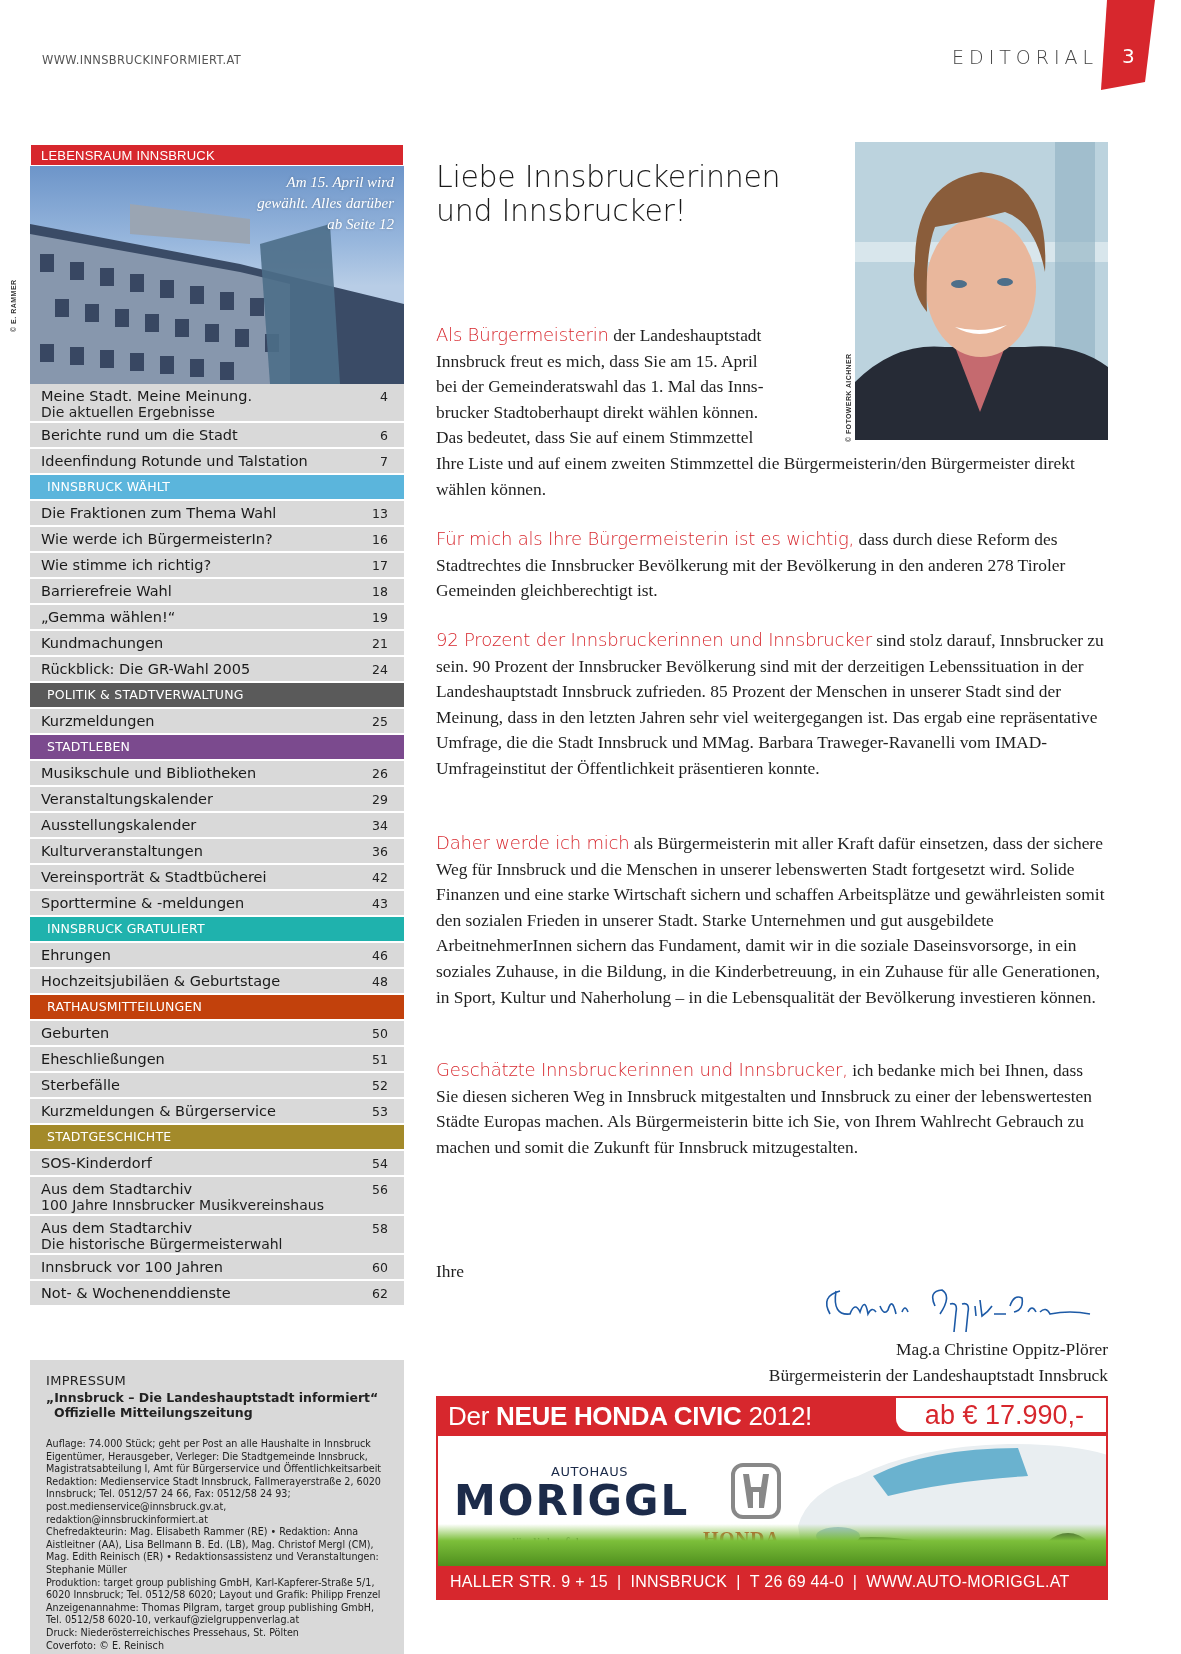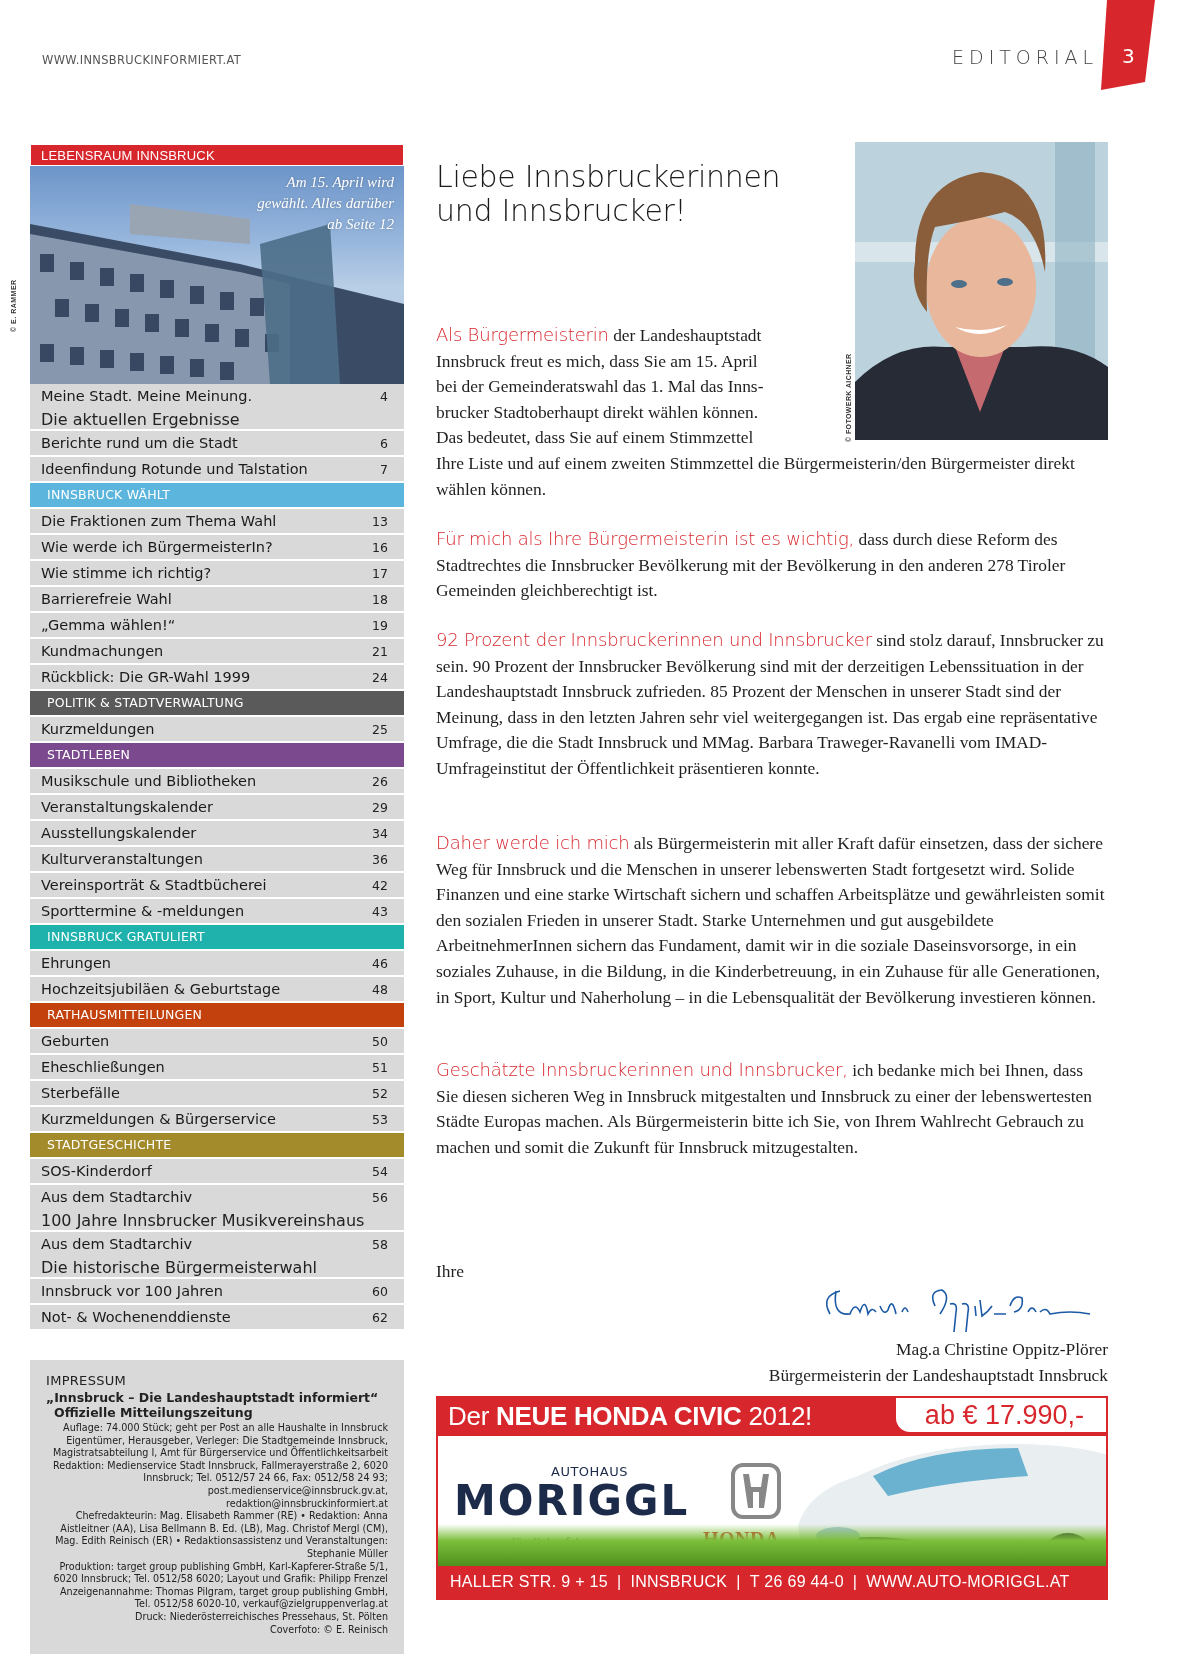--- a/index.html
+++ b/index.html
@@ -16,31 +16,31 @@
   
   .toc { position: absolute; left: 30px; top: 144px; width: 374px; }
   .toc-header-red { height: 22px; background: #d7272d; color: #fff; font-size: 13px; padding: 3px 10px; letter-spacing: 0.2px; border: 1px solid #fff; }
   .toc-photo { position: relative; height: 218px; overflow: hidden; background: linear-gradient(180deg, #6d95c9 0%, #98b7dd 35%, #b8cde6 55%); }
   .toc-photo .building { position: absolute; left: 0; right: 0; bottom: 0; height: 180px; }
   .toc-photo-caption { position: absolute; right: 10px; top: 6px; text-align: right; color: #fff; font-family: Liberation Serif, serif; font-style: italic; font-size: 15px; line-height: 21px; text-shadow: 0 0 3px rgba(0,0,0,0.25); }
   .photo-credit-left { position: absolute; left: 10px; top: 332px; font-size: 7px; color: #333; transform: rotate(-90deg); transform-origin: left top; white-space: nowrap; font-weight: bold; letter-spacing: 0.5px; }
 
   .toc-list { list-style: none; }
   .toc-row { position: relative; background: #d9d9d9; border-bottom: 2px solid #ffffff; padding: 4px 14px 3px 11px; font-family: "DejaVu Sans", sans-serif; font-size: 14.5px; line-height: 17px; color: #1a1a1a; min-height: 25px; }
-  .toc-row .sub { display: block; font-size: 16px; line-height: 12px; color: #222; margin-top: 9px; }
+  .toc-row .sub { display: block; font-size: 14px; line-height: 12px; color: #222; margin-top: 1px; }
   .toc-row .pg { position: absolute; right: 16px; top: 4px; font-size: 12.5px; color: #222; }
   .toc-row.two { min-height: 38px; }
   .toc-cat { color: #fff; font-family: "DejaVu Sans", sans-serif; font-size: 12.5px; padding: 4px 17px 20px; line-height: 16px; border-bottom: 2px solid #fff; height: 24px; letter-spacing: 0.2px; }
 
   
   .impressum { position: absolute; left: 30px; top: 1360px; width: 374px; height: 303px; background: #d9d9d9; padding: 12px 16px; font-family: "DejaVu Sans", sans-serif; }
   .imp-title { font-size: 13px; color: #222; letter-spacing: 0.3px; line-height: 18px; }
   .imp-sub { font-size: 12.5px; font-weight: bold; line-height: 15px; color: #222; }
   .imp-sub2 { font-size: 12.5px; font-weight: bold; line-height: 15px; color: #222; padding-left: 8px; }
-  .imp-text { font-size: 9.6px; line-height: 12.6px; color: #222; margin-top: 2px; text-align: right; }
+  .imp-text { font-size: 9.6px; line-height: 12.6px; color: #222; margin-top: 18px; }
 
   
   .headline { position: absolute; left: 436px; top: 160px; font-family: "DejaVu Sans", sans-serif; font-weight: 200; font-size: 30px; line-height: 34px; color: #1a1a1a; letter-spacing: -0.3px; }
   .portrait { position: absolute; left: 855px; top: 142px; width: 253px; height: 298px; overflow: hidden; background: linear-gradient(135deg, #c9dce6 0%, #9fbfcf 30%, #dfe9ee 55%, #b4cdd9 100%); }
   .photo-credit-right { position: absolute; left: 845px; top: 442px; font-size: 7px; color: #333; transform: rotate(-90deg); transform-origin: left top; white-space: nowrap; font-weight: bold; letter-spacing: 0.4px; }
 
   .body-text { position: absolute; left: 436px; width: 672px; font-family: "Liberation Serif", serif; font-size: 17.4px; line-height: 25.6px; color: #1f1f1f; }
   .lead { color: #d7272d; font-family: "DejaVu Sans", sans-serif; font-size: 18px; font-weight: 300; letter-spacing: -0.2px; }
   .p1 { top: 322px; }
   .p1 .narrow { display: block; width: 400px; }
@@ -135,21 +135,21 @@
     <li class="toc-row"><span>Berichte rund um die Stadt</span><span class="pg">6</span></li>
     <li class="toc-row"><span>Ideenfindung Rotunde und Talstation</span><span class="pg">7</span></li>
 
     <li class="toc-cat" style="background:#5bb5dc">INNSBRUCK WÄHLT</li>
     <li class="toc-row"><span>Die Fraktionen zum Thema Wahl</span><span class="pg">13</span></li>
     <li class="toc-row"><span>Wie werde ich BürgermeisterIn?</span><span class="pg">16</span></li>
     <li class="toc-row"><span>Wie stimme ich richtig?</span><span class="pg">17</span></li>
     <li class="toc-row"><span>Barrierefreie Wahl</span><span class="pg">18</span></li>
     <li class="toc-row"><span>„Gemma wählen!“</span><span class="pg">19</span></li>
     <li class="toc-row"><span>Kundmachungen</span><span class="pg">21</span></li>
-    <li class="toc-row"><span>Rückblick: Die GR-Wahl 1999</span><span class="pg">24</span></li>
+    <li class="toc-row"><span>Rückblick: Die GR-Wahl 2005</span><span class="pg">24</span></li>
 
     <li class="toc-cat" style="background:#5a5a5a">POLITIK &amp; STADTVERWALTUNG</li>
     <li class="toc-row"><span>Kurzmeldungen</span><span class="pg">25</span></li>
 
     <li class="toc-cat" style="background:#7b4a8e">STADTLEBEN</li>
     <li class="toc-row"><span>Musikschule und Bibliotheken</span><span class="pg">26</span></li>
     <li class="toc-row"><span>Veranstaltungskalender</span><span class="pg">29</span></li>
     <li class="toc-row"><span>Ausstellungskalender</span><span class="pg">34</span></li>
     <li class="toc-row"><span>Kulturveranstaltungen</span><span class="pg">36</span></li>
     <li class="toc-row"><span>Vereinsporträt &amp; Stadtbücherei</span><span class="pg">42</span></li>

